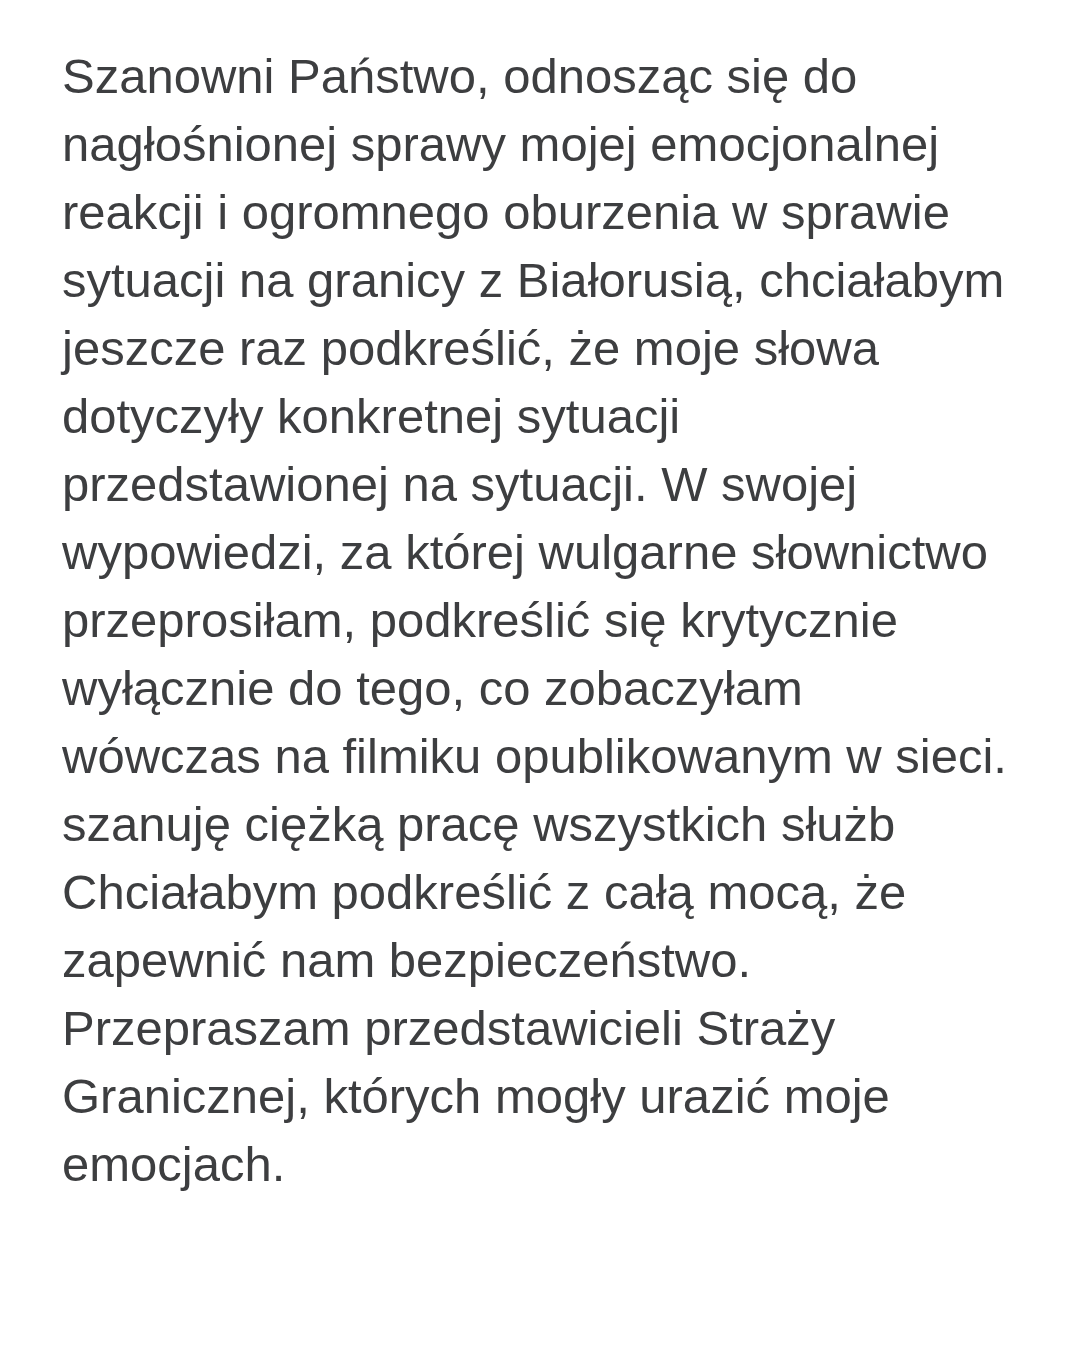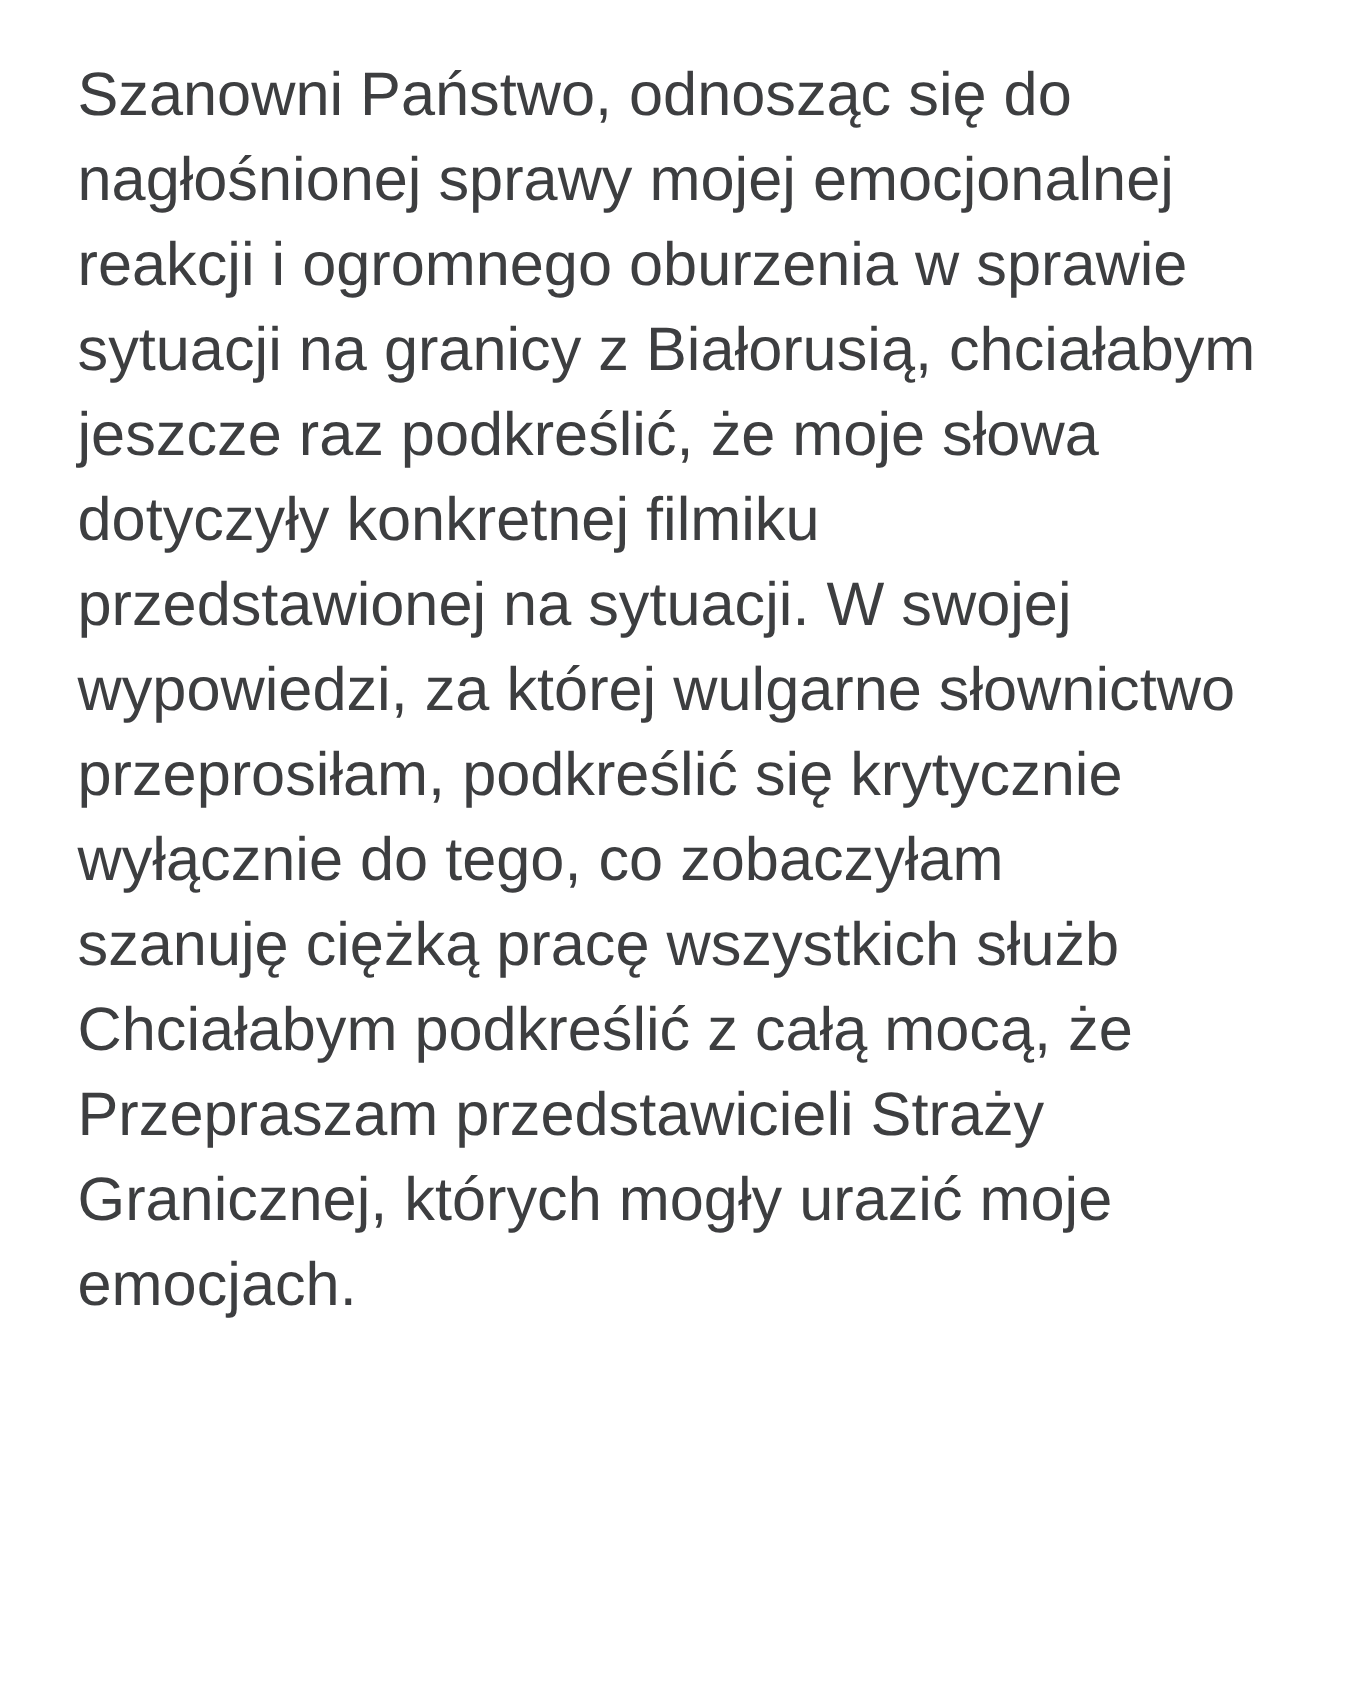--- a/index.html
+++ b/index.html
@@ -33,24 +33,26 @@
 </head>
 <body>
 
 <div class="page">
   <div class="statement">
     <div class="statement-line">Szanowni Państwo, odnosząc się do</div>
     <div class="statement-line">nagłośnionej sprawy mojej emocjonalnej</div>
     <div class="statement-line">reakcji i ogromnego oburzenia w sprawie</div>
     <div class="statement-line">sytuacji na granicy z Białorusią, chciałabym</div>
     <div class="statement-line">jeszcze raz podkreślić, że moje słowa</div>
-    <div class="statement-line">dotyczyły konkretnej filmiku</div>
+    <div class="statement-line">dotyczyły konkretnej sytuacji</div>
     <div class="statement-line">przedstawionej na sytuacji. W swojej</div>
     <div class="statement-line">wypowiedzi, za której wulgarne słownictwo</div>
     <div class="statement-line">przeprosiłam, podkreślić się krytycznie</div>
     <div class="statement-line">wyłącznie do tego, co zobaczyłam</div>
+    <div class="statement-line">wówczas na filmiku opublikowanym w sieci.</div>
     <div class="statement-line">szanuję ciężką pracę wszystkich służb</div>
     <div class="statement-line">Chciałabym podkreślić z całą mocą, że</div>
+    <div class="statement-line">zapewnić nam bezpieczeństwo.</div>
     <div class="statement-line">Przepraszam przedstawicieli Straży</div>
     <div class="statement-line">Granicznej, których mogły urazić moje</div>
     <div class="statement-line">emocjach.</div>
   </div>
 </div>
 
 </body></html>

